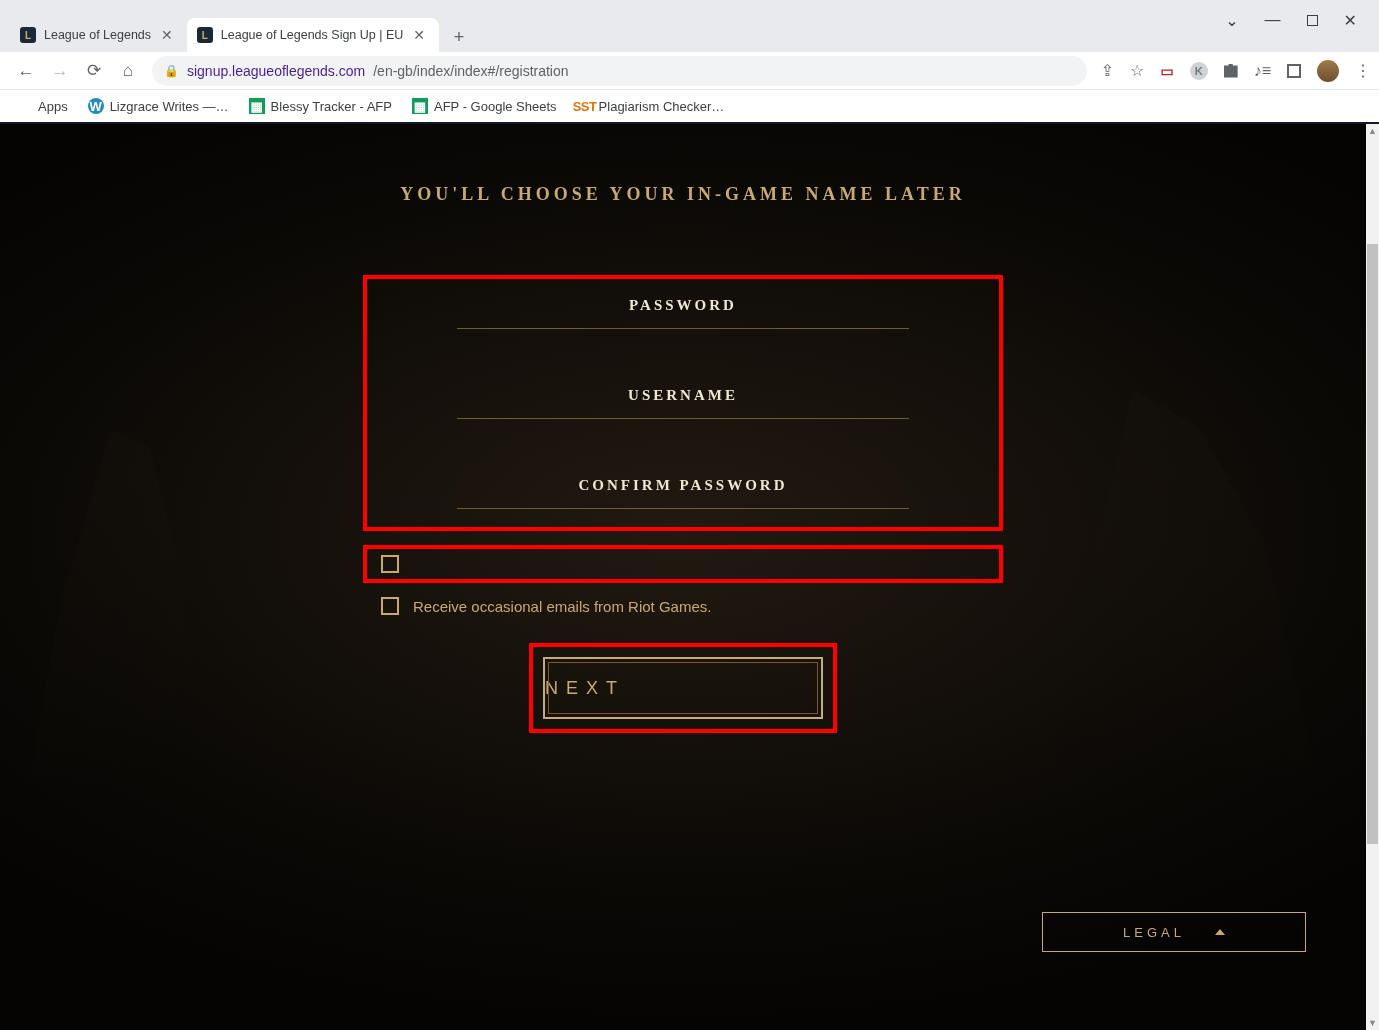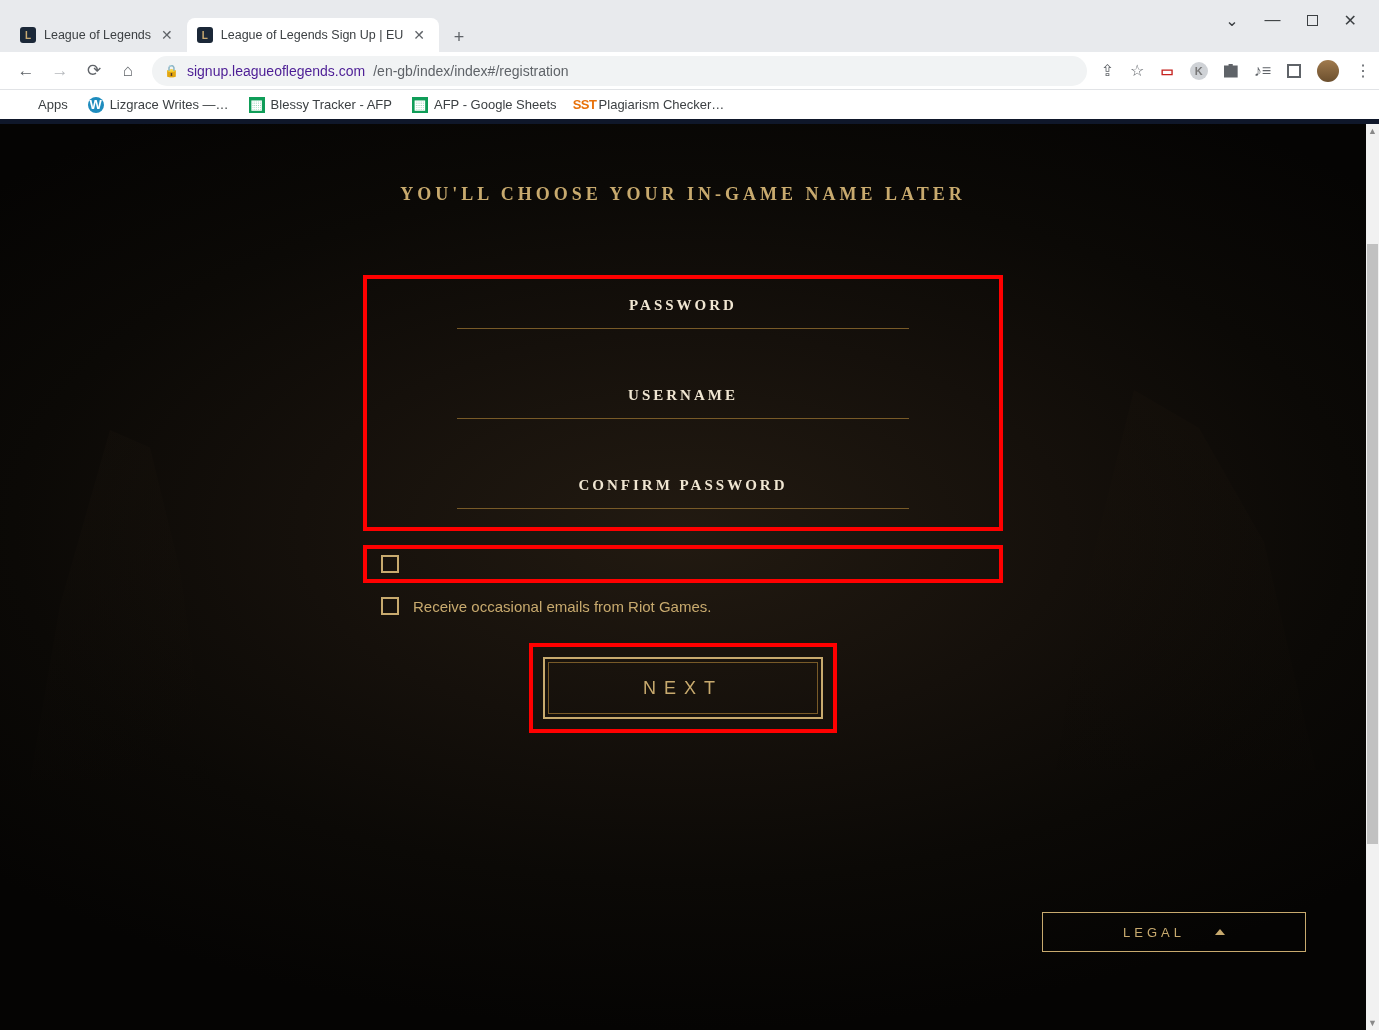--- a/index.html
+++ b/index.html
@@ -26,21 +26,21 @@
     .addr { flex: 1; height: 30px; background: #f1f3f4; border-radius: 15px; display: flex; align-items: center; padding: 0 12px; font-size: 14px; color: #5f6368; gap: 8px; }
     .addr .lock { font-size: 12px; color: #5f6368; }
     .addr .host { color: #4c1d95; }
     .right-icons { display: flex; align-items: center; gap: 16px; color: #5f6368; font-size: 16px; }
     .right-icons .avatar { width: 22px; height: 22px; border-radius: 50%; background: linear-gradient(#a07a4d, #6b4f2e); }
     .right-icons .ext { width: 14px; height: 14px; background: #5f6368; clip-path: polygon(35% 0, 65% 0, 65% 15%, 100% 15%, 100% 100%, 0 100%, 0 15%, 35% 15%); }
     .right-icons .mca { color: #c5221f; font-weight: 700; font-size: 14px; }
     .right-icons .kcircle { width: 18px; height: 18px; border-radius: 50%; background: #cfd2d6; display: flex; align-items: center; justify-content: center; font-size: 11px; color: #777; font-weight: 700; }
     .right-icons .sq { width: 14px; height: 14px; border: 2px solid #5f6368; }
 
-    .bookbar { height: 34px; background: #fff; border-bottom: 5px solid #0f172a; display: flex; align-items: center; gap: 20px; padding: 0 16px; font-size: 13px; color: #3c4043; }
+    .bookbar { height: 34px; background: #fff; border-bottom: 2px solid #0f172a; display: flex; align-items: center; gap: 20px; padding: 0 16px; font-size: 13px; color: #3c4043; }
     .bm { display: flex; align-items: center; gap: 6px; }
     .bm .bico { width: 16px; height: 16px; display: inline-flex; align-items: center; justify-content: center; font-size: 13px; }
     .apps-grid { display:grid; grid-template-columns: repeat(3,4px); grid-gap:2px; }
     .apps-grid span:nth-child(1){background:#ea4335}.apps-grid span:nth-child(2){background:#fbbc04}.apps-grid span:nth-child(3){background:#4285f4}
     .apps-grid span:nth-child(4){background:#34a853}.apps-grid span:nth-child(5){background:#ea4335}.apps-grid span:nth-child(6){background:#fbbc04}
     .apps-grid span:nth-child(7){background:#4285f4}.apps-grid span:nth-child(8){background:#34a853}.apps-grid span:nth-child(9){background:#ea4335}
     .wp { background:#1e8cbe; color:#fff; border-radius:50%; width:16px; height:16px; font-size:10px; font-weight:700; }
     .gs { background:#0f9d58; color:#fff; width:16px; height:16px; font-size:11px; font-weight:700; }
     .sst { color:#e8710a; font-size:9px; font-weight:700; letter-spacing:-0.5px; }
 
@@ -61,21 +61,21 @@
     .field-label { text-align: center; color: #f0e6d2; font-family: Georgia, serif; letter-spacing: 3px; font-size: 15px; font-weight: 700; padding-bottom: 14px; }
     .field-line { height: 1px; background: #785a28; }
 
     .check-highlight { margin-top: 14px; border: 4px solid #ff0000; padding: 6px 14px; display: flex; align-items: center; gap: 14px; width: 640px; }
     .check-row { margin-top: 14px; display: flex; align-items: center; gap: 14px; width: 640px; padding: 0 18px; }
     .cbox { width: 18px; height: 18px; border: 2px solid #c8aa6e; flex-shrink: 0; }
     .ctext { color: #c8aa6e; font-size: 15px; }
     .ctext .lnk { text-decoration: underline; }
 
     .next-highlight { margin-top: 28px; border: 4px solid #ff0000; padding: 10px; }
-    .next-btn { width: 280px; height: 62px; border: 2px solid #c8aa6e; position: relative; display: flex; align-items: center; justify-content: center; color: #c8aa6e; font-family: Georgia, serif; letter-spacing: 8px; font-size: 18px; font-weight: 500; }
+    .next-btn { width: 280px; height: 62px; border: 2px solid #c8aa6e; position: relative; display: flex; align-items: center; color: #c8aa6e; font-family: Georgia, serif; letter-spacing: 8px; font-size: 18px; font-weight: 500; }
     .next-btn::before { content: ""; position: absolute; inset: 3px; border: 1px solid #785a28; }
 
     .legal { position: absolute; right: 60px; bottom: 78px; width: 264px; height: 40px; border: 1.5px solid #c8aa6e; display: flex; align-items: center; justify-content: center; gap: 30px; color: #c8aa6e; font-family: Georgia, serif; letter-spacing: 4px; font-size: 13px; }
     .legal .tri { width: 0; height: 0; border-left: 5px solid transparent; border-right: 5px solid transparent; border-bottom: 6px solid #c8aa6e; }
 
     
     .rock-l { position: absolute; left: 30px; bottom: 250px; width: 200px; height: 350px; background: linear-gradient(160deg, rgba(30,23,15,.6), rgba(8,6,4,.3)); clip-path: polygon(40% 0, 60% 5%, 75% 40%, 90% 100%, 0 100%, 15% 50%); opacity: .4; pointer-events: none; }
     .rock-r { position: absolute; right: 50px; bottom: 260px; width: 260px; height: 380px; background: linear-gradient(200deg, rgba(34,25,15,.5), rgba(8,6,4,.3)); clip-path: polygon(30% 0, 55% 10%, 80% 40%, 100% 100%, 0 100%, 10% 55%); opacity: .4; pointer-events: none; }
   </style>
 </head>

